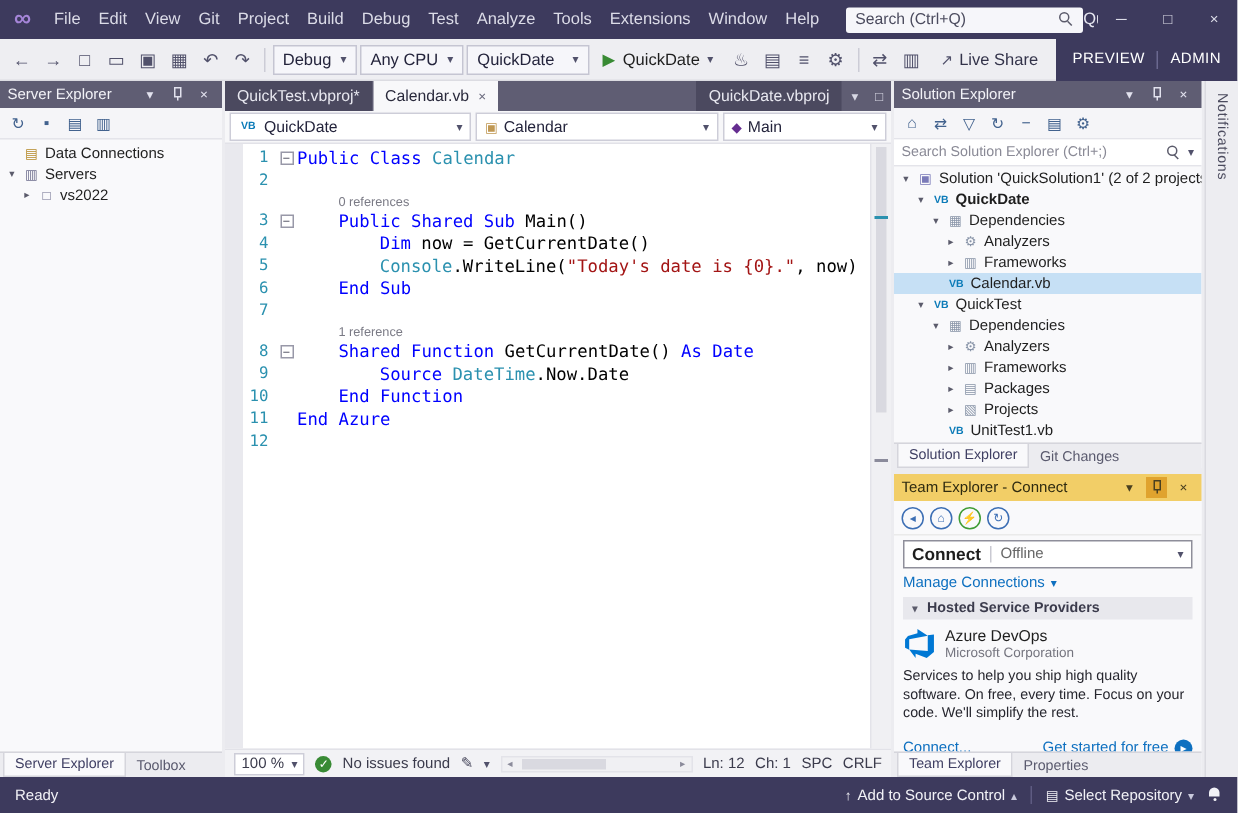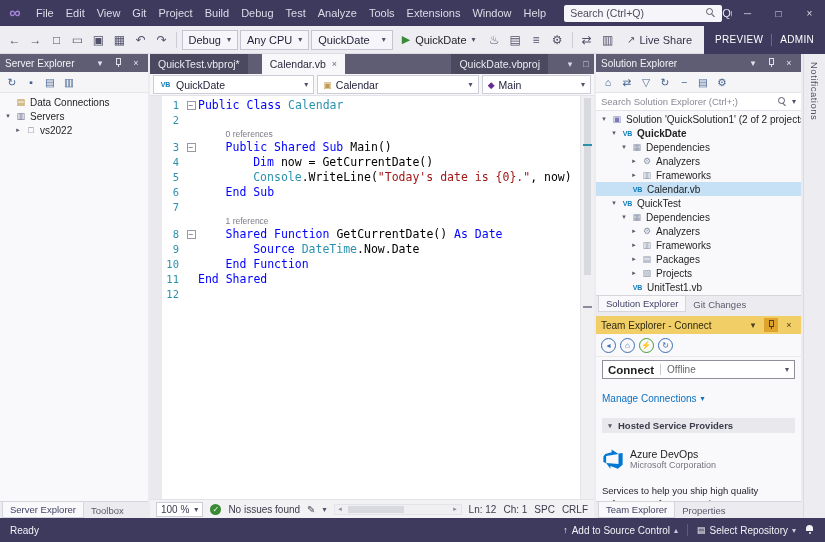--- a/index.html
+++ b/index.html
@@ -49,21 +49,21 @@
   .ic-dependencies,.ic-analyzers,.ic-frameworks,.ic-packages,.ic-projects{color:#8894A8}
   .panel-tabs{height:17px;background:#ECECF0;border-top:1px solid #D5D5DC;display:flex;align-items:stretch;padding-left:2px;flex:0 0 auto}
   .ptab{padding:0 7px;font-size:9.5px;display:flex;align-items:center;color:#5A5A6E;white-space:nowrap}
   .ptab.active{background:#F9F9FB;color:#3F3F63;border:1px solid #D5D5DC;border-top:none}
 
   .left-col{width:148px;flex:0 0 auto;display:flex;flex-direction:column;background:#F9F9FB}
 
   
   .center-col{flex:1;min-width:0;display:flex;flex-direction:column;background:#FFF}
   .doc-tabstrip{height:20px;background:#5F5D73;display:flex;align-items:flex-end;flex:0 0 auto}
-  .dtab{height:20px;display:flex;align-items:center;padding:0 8px;font-size:10.5px;background:#4B495F;color:#E8E8F0;margin-right:14px;gap:6px;white-space:nowrap}
+  .dtab{height:20px;display:flex;align-items:center;padding:0 8px;font-size:10.5px;background:#4B495F;color:#E8E8F0;margin-right:1px;gap:6px;white-space:nowrap}
   .dtab.active{background:#F8F8FA;color:#2A2A3C}
   .dtab .closex{font-size:9px;color:#6B6B7E}
   .dtab-right{margin-left:auto;display:flex;align-items:center;height:20px}
   .dw-ic{width:16px;color:#D8D8E4;font-size:9px;text-align:center}
 
   .navbar{height:22px;background:#F7F7F9;border-bottom:1px solid #E2E2E8;display:flex;gap:3px;padding:1px 3px;flex:0 0 auto}
   .nav-combo{flex:1.15;border:1px solid #CDCDD8;background:#FFF;display:flex;align-items:center;gap:4px;padding:0 5px;font-size:10.5px;color:#24243C;min-width:0;white-space:nowrap;overflow:hidden}
   .nav-combo.small{flex:.75}
   .nc-caret{margin-left:auto;font-size:8px;color:#51516B}
   .nc-ic{font-size:9px}
@@ -103,21 +103,21 @@
   .se-search .txt{flex:1;white-space:nowrap;overflow:hidden}
   .se-tree{flex:1;overflow:hidden;padding-top:1px}
 
   .te-section{flex:1;margin-top:4px;display:flex;flex-direction:column;background:#F9F9FB;min-height:0}
   .te-header{height:18px;background:#F2CE67;color:#2E2A10;font-size:10px;display:flex;align-items:center;padding:0 5px;gap:4px;flex:0 0 auto}
   .te-header .ph-ic{color:#4A4020}
   .te-header .pin-hl{background:#E0A32E}
   .te-toolbar{height:23px;display:flex;align-items:center;gap:4px;padding:0 5px;background:#F9F9FB;border-bottom:1px solid #EAEAEA;flex:0 0 auto}
   .circ-ic{width:15px;height:15px;border:1px solid #3C6EB4;border-radius:50%;color:#3C6EB4;font-size:8px;display:flex;align-items:center;justify-content:center}
   .circ-ic.green{border-color:#3F9C35;color:#3F9C35}
-  .te-body{flex:1;padding:3px 6px 0 6px;display:flex;flex-direction:column;gap:14px;min-height:0}
+  .te-body{flex:1;padding:3px 6px 0 6px;display:flex;flex-direction:column;gap:4px;min-height:0}
   .connect-box{border:1px solid #8E8E9A;background:#FFF;height:19px;display:flex;align-items:center;gap:6px;padding:0 5px;flex:0 0 auto}
   .cb-title{font-weight:bold;font-size:11.5px}
   .cb-div{width:1px;height:11px;background:#C9C9D2}
   .cb-offline{font-size:10px;color:#666;flex:1}
   .link{color:#0E70C0;font-size:10px;white-space:nowrap}
   .manage-row{display:flex;align-items:center;gap:4px}
   .manage-row .caret{color:#0E70C0}
   .sec-hdr{background:#E8E8ED;height:15px;display:flex;align-items:center;gap:4px;padding:0 4px;font-size:9.5px;font-weight:bold;color:#3B3B4C;flex:0 0 auto}
   .sec-hdr .t-arrow{font-size:7px}
   .provider{display:flex;gap:6px;align-items:flex-start;padding:1px 0}
@@ -377,21 +377,21 @@
                 <span class="c-code" style="padding-left: 55.2px;"><span class="tk-k">Source </span><span class="tk-t">DateTime</span><span class="tk-p">.Now.Date</span></span>
               </div>
               <div class="crow codeline">
                 <span class="c-num">10</span>
                 <span class="c-fold"></span>
                 <span class="c-code" style="padding-left: 27.6px;"><span class="tk-k">End Function</span></span>
               </div>
               <div class="crow codeline">
                 <span class="c-num">11</span>
                 <span class="c-fold"></span>
-                <span class="c-code" style="padding-left: 0px;"><span class="tk-k">End Shared</span></span>
+                <span class="c-code" style="padding-left: 0px;"><span class="tk-k">End Azure</span></span>
               </div>
               <div class="crow codeline current">
                 <span class="c-num">12</span>
                 <span class="c-fold"></span>
                 <span class="c-code" style="padding-left: 0px;"></span>
               </div>
             </div>
         </div>
         <div class="v-scroll">
           <div class="v-thumb"></div>

